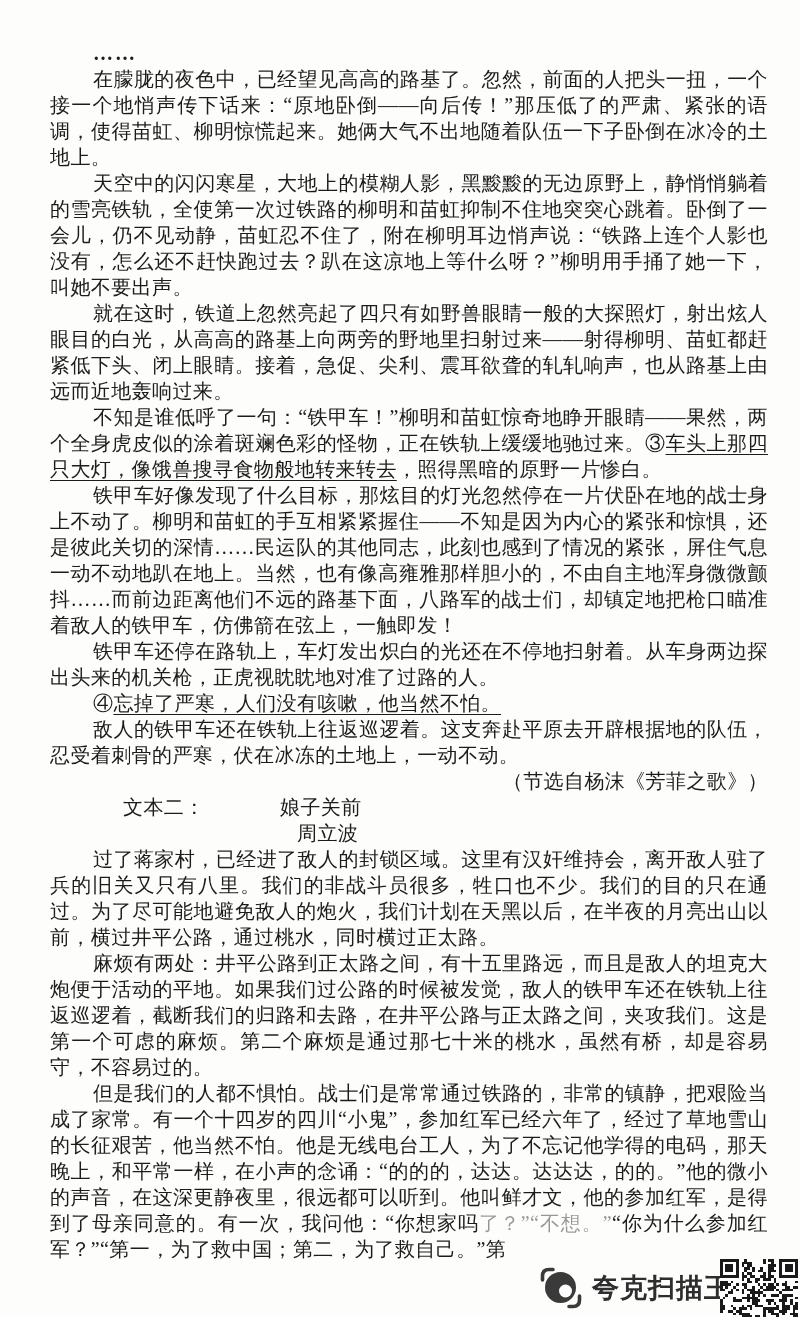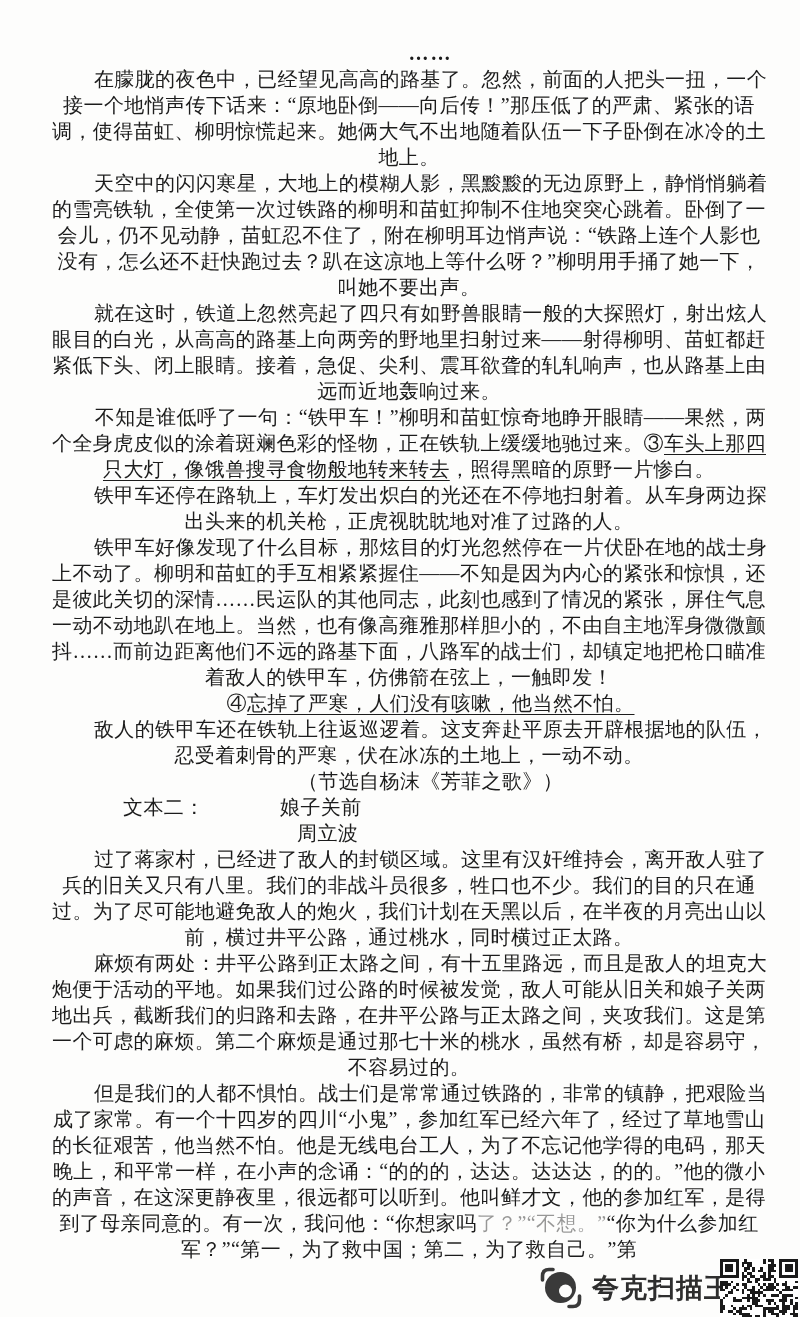--- a/index.html
+++ b/index.html
@@ -11,21 +11,21 @@
     position:relative;
     overflow:hidden;
     font-family:"Liberation Serif","DejaVu Serif",serif;
   }
   .content {
     position:absolute; left:50px; top:40px; width:718px;
     font-size:20px; line-height:26px;
     text-align:justify;
     letter-spacing:0.4px;
   }
-  p.para { text-indent:2.15em;text-align:center; }
+  p.para { text-indent:2.15em; }
   .ellipsis-line { font-weight:bold; letter-spacing:2px; }
   .u {
     text-decoration:underline;
     text-underline-offset:4px;
     text-decoration-thickness:1.4px;
   }
   .attribution { text-align:right; text-indent:0; }
   .t2-header { position:relative; height:26px; }
   .t2-label { position:absolute; left:45px; top:0;margin-left:28px; }
   .t2-title { position:absolute; left:230px; top:0; }
@@ -54,39 +54,39 @@
 <div class="content">
 
   <p class="para ellipsis-line">……</p>
 
   <p class="para">在朦胧的夜色中，已经望见高高的路基了。忽然，前面的人把头一扭，一个接一个地悄声传下话来：“原地卧倒——向后传！”那压低了的严肃、紧张的语调，使得苗虹、柳明惊慌起来。她俩大气不出地随着队伍一下子卧倒在冰冷的土地上。</p>
   <p class="para">天空中的闪闪寒星，大地上的模糊人影，黑黢黢的无边原野上，静悄悄躺着的雪亮铁轨，全使第一次过铁路的柳明和苗虹抑制不住地突突心跳着。卧倒了一会儿，仍不见动静，苗虹忍不住了，附在柳明耳边悄声说：“铁路上连个人影也没有，怎么还不赶快跑过去？趴在这凉地上等什么呀？”柳明用手捅了她一下，叫她不要出声。</p>
   <p class="para">就在这时，铁道上忽然亮起了四只有如野兽眼睛一般的大探照灯，射出炫人眼目的白光，从高高的路基上向两旁的野地里扫射过来——射得柳明、苗虹都赶紧低下头、闭上眼睛。接着，急促、尖利、震耳欲聋的轧轧响声，也从路基上由远而近地轰响过来。</p>
 
   <p class="para"><span>不知是谁低呼了一句：“铁甲车！”柳明和苗虹惊奇地睁开眼睛——果然，两个全身虎皮似的涂着斑斓色彩的怪物，正在铁轨上缓缓地驰过来。</span><span>③</span><span class="u">车头上那四只大灯，像饿兽搜寻食物般地转来转去</span><span>，照得黑暗的原野一片惨白。</span></p>
 
+  <p class="para">铁甲车好像发现了什么目标，那炫目的灯光忽然停在一片伏卧在地的战士身上不动了。柳明和苗虹的手互相紧紧握住——不知是因为内心的紧张和惊惧，还是彼此关切的深情……民运队的其他同志，此刻也感到了情况的紧张，屏住气息一动不动地趴在地上。当然，也有像高雍雅那样胆小的，不由自主地浑身微微颤抖……而前边距离他们不远的路基下面，八路军的战士们，却镇定地把枪口瞄准着敌人的铁甲车，仿佛箭在弦上，一触即发！</p>
   <p class="para">铁甲车还停在路轨上，车灯发出炽白的光还在不停地扫射着。从车身两边探出头来的机关枪，正虎视眈眈地对准了过路的人。</p>
-  <p class="para">铁甲车好像发现了什么目标，那炫目的灯光忽然停在一片伏卧在地的战士身上不动了。柳明和苗虹的手互相紧紧握住——不知是因为内心的紧张和惊惧，还是彼此关切的深情……民运队的其他同志，此刻也感到了情况的紧张，屏住气息一动不动地趴在地上。当然，也有像高雍雅那样胆小的，不由自主地浑身微微颤抖……而前边距离他们不远的路基下面，八路军的战士们，却镇定地把枪口瞄准着敌人的铁甲车，仿佛箭在弦上，一触即发！</p>
 
   <p class="para"><span>④</span><span class="u">忘掉了严寒，人们没有咳嗽，他当然不怕。</span></p>
 
   <p class="para">敌人的铁甲车还在铁轨上往返巡逻着。这支奔赴平原去开辟根据地的队伍，忍受着刺骨的严寒，伏在冰冻的土地上，一动不动。</p>
 
   <p class="para attribution">（节选自杨沫《芳菲之歌》）</p>
 
   <div class="t2-header">
     <span class="t2-label">文本二：</span>
     <span class="t2-title">娘子关前</span>
   </div>
   <div class="t2-author-line">
     <span class="t2-author">周立波</span>
   </div>
 
   <p class="para">过了蒋家村，已经进了敌人的封锁区域。这里有汉奸维持会，离开敌人驻了兵的旧关又只有八里。我们的非战斗员很多，牲口也不少。我们的目的只在通过。为了尽可能地避免敌人的炮火，我们计划在天黑以后，在半夜的月亮出山以前，横过井平公路，通过桃水，同时横过正太路。</p>
-  <p class="para">麻烦有两处：井平公路到正太路之间，有十五里路远，而且是敌人的坦克大炮便于活动的平地。如果我们过公路的时候被发觉，敌人可能从旧关和娘子关两地出兵，截断我们的归路和去路，在井平公路与正太路之间，夹攻我们。这是第一个可虑的麻烦。第二个麻烦是通过那七十米的桃水，虽然有桥，却是容易守，不容易过的。</p>
+  <p class="para">麻烦有两处：井平公路到正太路之间，有十五里路远，而且是敌人的坦克大炮便于活动的平地。如果我们过公路的时候被发觉，敌人的铁甲车还在铁轨上往返巡逻着，截断我们的归路和去路，在井平公路与正太路之间，夹攻我们。这是第一个可虑的麻烦。第二个麻烦是通过那七十米的桃水，虽然有桥，却是容易守，不容易过的。</p>
 
   <p class="para"><span>但是我们的人都不惧怕。战士们是常常通过铁路的，非常的镇静，把艰险当成了家常。有一个十四岁的四川“小鬼”，参加红军已经六年了，经过了草地雪山的长征艰苦，他当然不怕。他是无线电台工人，为了不忘记他学得的电码，那天晚上，和平常一样，在小声的念诵：“的的的，达达。达达达，的的。”他的微小的声音，在这深更静夜里，很远都可以听到。他叫鲜才文，他的参加红军，是得到了母亲同意的。有一次，我问他：“你想家吗</span><span class="faded">了？”“不想。”</span><span>“你为什么参加红军？”“第一，为了救中国；第二，为了救自己。”第</span></p>
 
 </div>
 
 <div class="watermark">
   <span class="wm-logo">
     <svg viewBox="0 0 46 46" width="46" height="46">
       <g fill="none" stroke="#3a3a3a" stroke-width="3.6" stroke-linecap="round">
         <path d="M4.5,15 L4.5,11 Q4.5,4.5 11,4.5 L15,4.5"></path>

